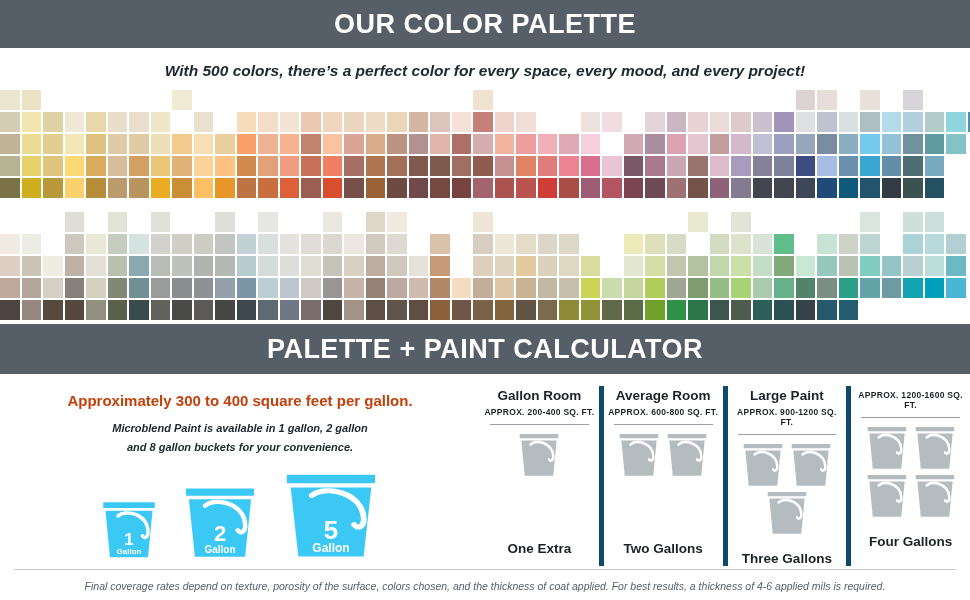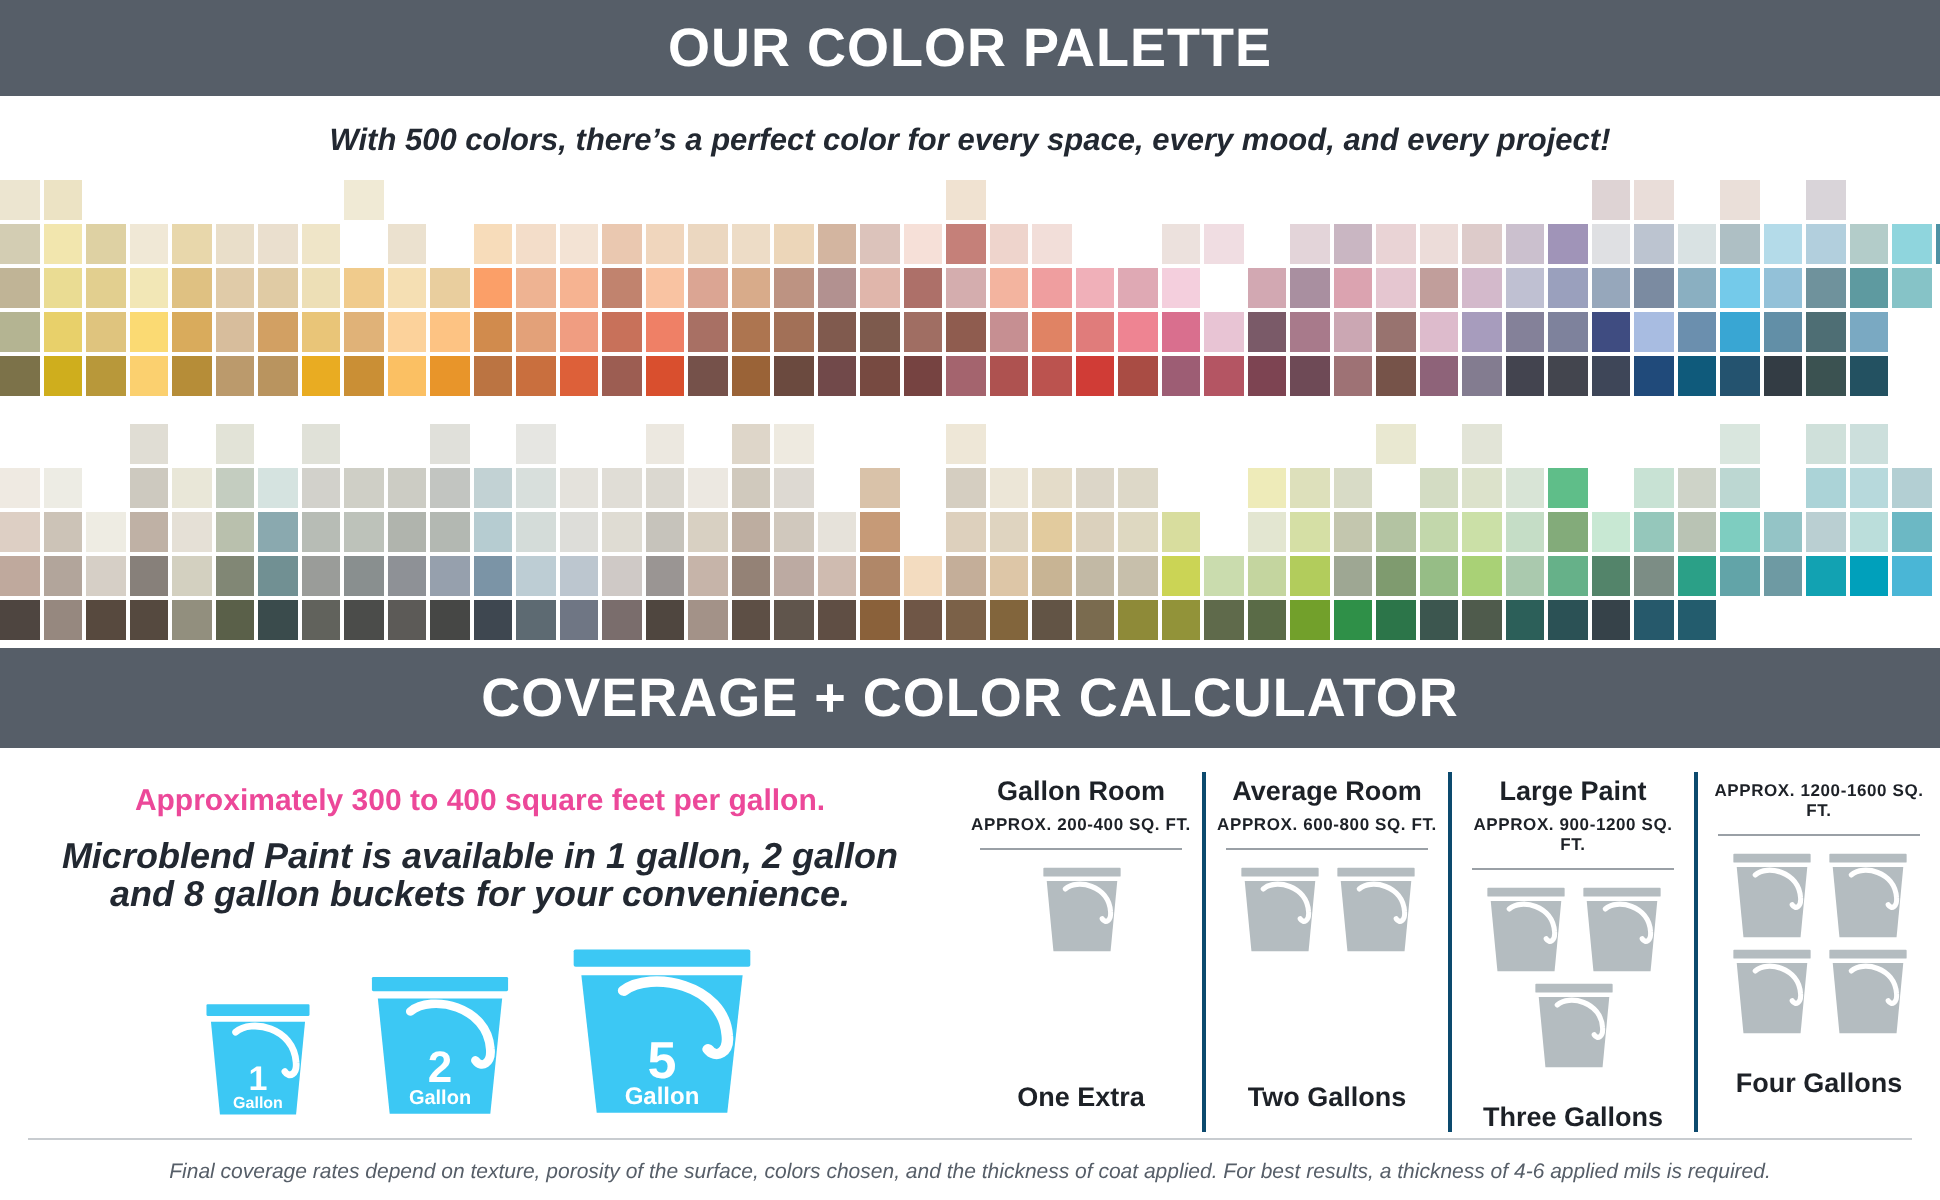--- a/index.html
+++ b/index.html
@@ -75,25 +75,25 @@
     padding-top: 12px;
   }
   .calc-left {
     width: 480px;
     flex: 0 0 480px;
     text-align: center;
   }
   .calc-head {
     font-size: 15px;
     font-weight: bold;
-    color: #ec4899;
+    color: #c2410c;
     margin: 6px 0 10px 0;
   }
   .calc-sub {
-    font-size: 18px;
+    font-size: 11px;
     font-style: italic;
     font-weight: bold;
     color: #222831;
     line-height: 19px;
   }
   .blue-buckets {
     display: flex;
     align-items: flex-end;
     justify-content: center;
     gap: 26px;
@@ -124,21 +124,21 @@
 
   .calc-right {
     flex: 1 1 auto;
     display: flex;
   }
   .room-col {
     flex: 1 1 0;
     position: relative;
     text-align: center;
     padding: 0 4px;
-    border-left: 2px solid #0c4a6e;
+    border-left: 5px solid #0c4a6e;
   }
   .room-col:first-child { border-left: none; }
   .room-title {
     font-size: 13.5px;
     font-weight: bold;
     color: #1d2127;
     margin-top: 2px;
   }
   .room-approx {
     font-size: 8.5px;
@@ -671,21 +671,21 @@
       <div class="swatch" style="background: rgb(35, 92, 109);"></div>
       <div class="swatch empty"></div>
       <div class="swatch empty"></div>
       <div class="swatch empty"></div>
       <div class="swatch empty"></div>
       <div class="swatch empty"></div>
       <div class="swatch empty"></div>
     </div>
   </div>
 
-<div class="banner" id="banner-calculator">COVERAGE + COLOR CALCULATOR</div>
+<div class="banner" id="banner-calculator">PALETTE + PAINT CALCULATOR</div>
 
 <div class="calc-body">
 
   <div class="calc-left">
     <div class="calc-head">Approximately 300 to 400 square feet per gallon.</div>
     <div class="calc-sub">
       <div>Microblend Paint is available in 1 gallon, 2 gallon</div>
       <div>and 8 gallon buckets for your convenience.</div>
     </div>
     <div class="blue-buckets" id="blue-buckets">

